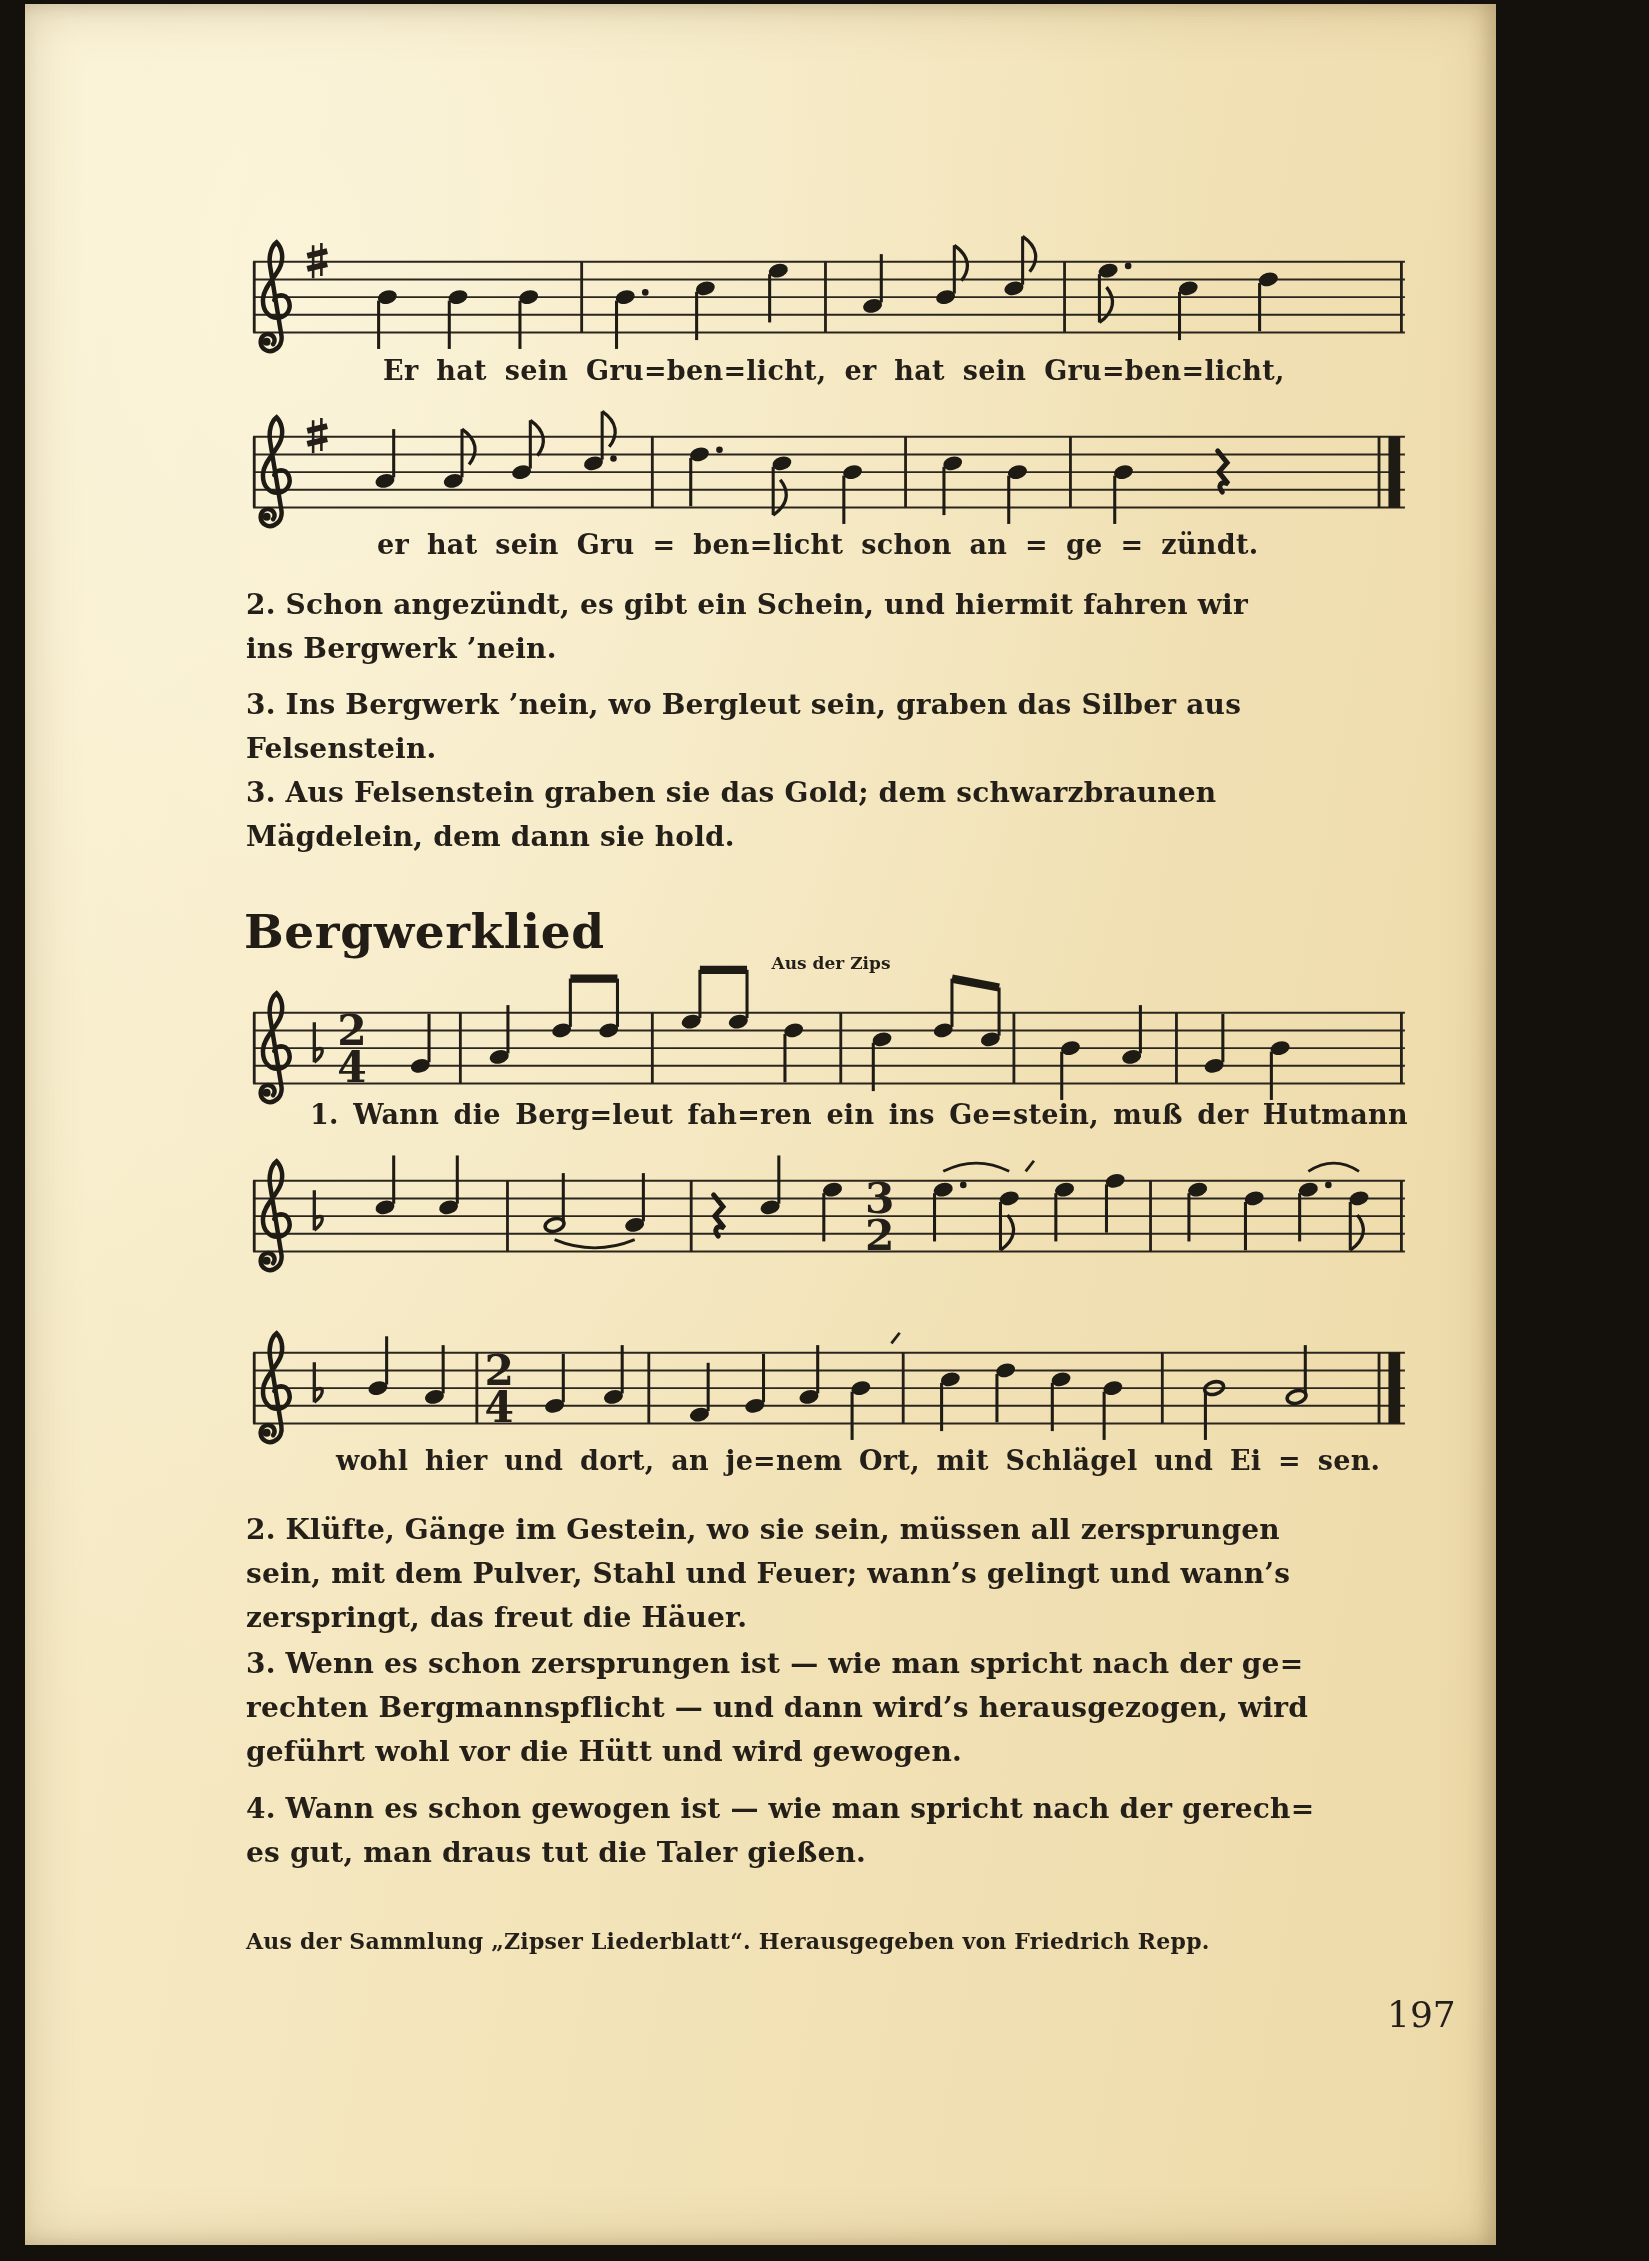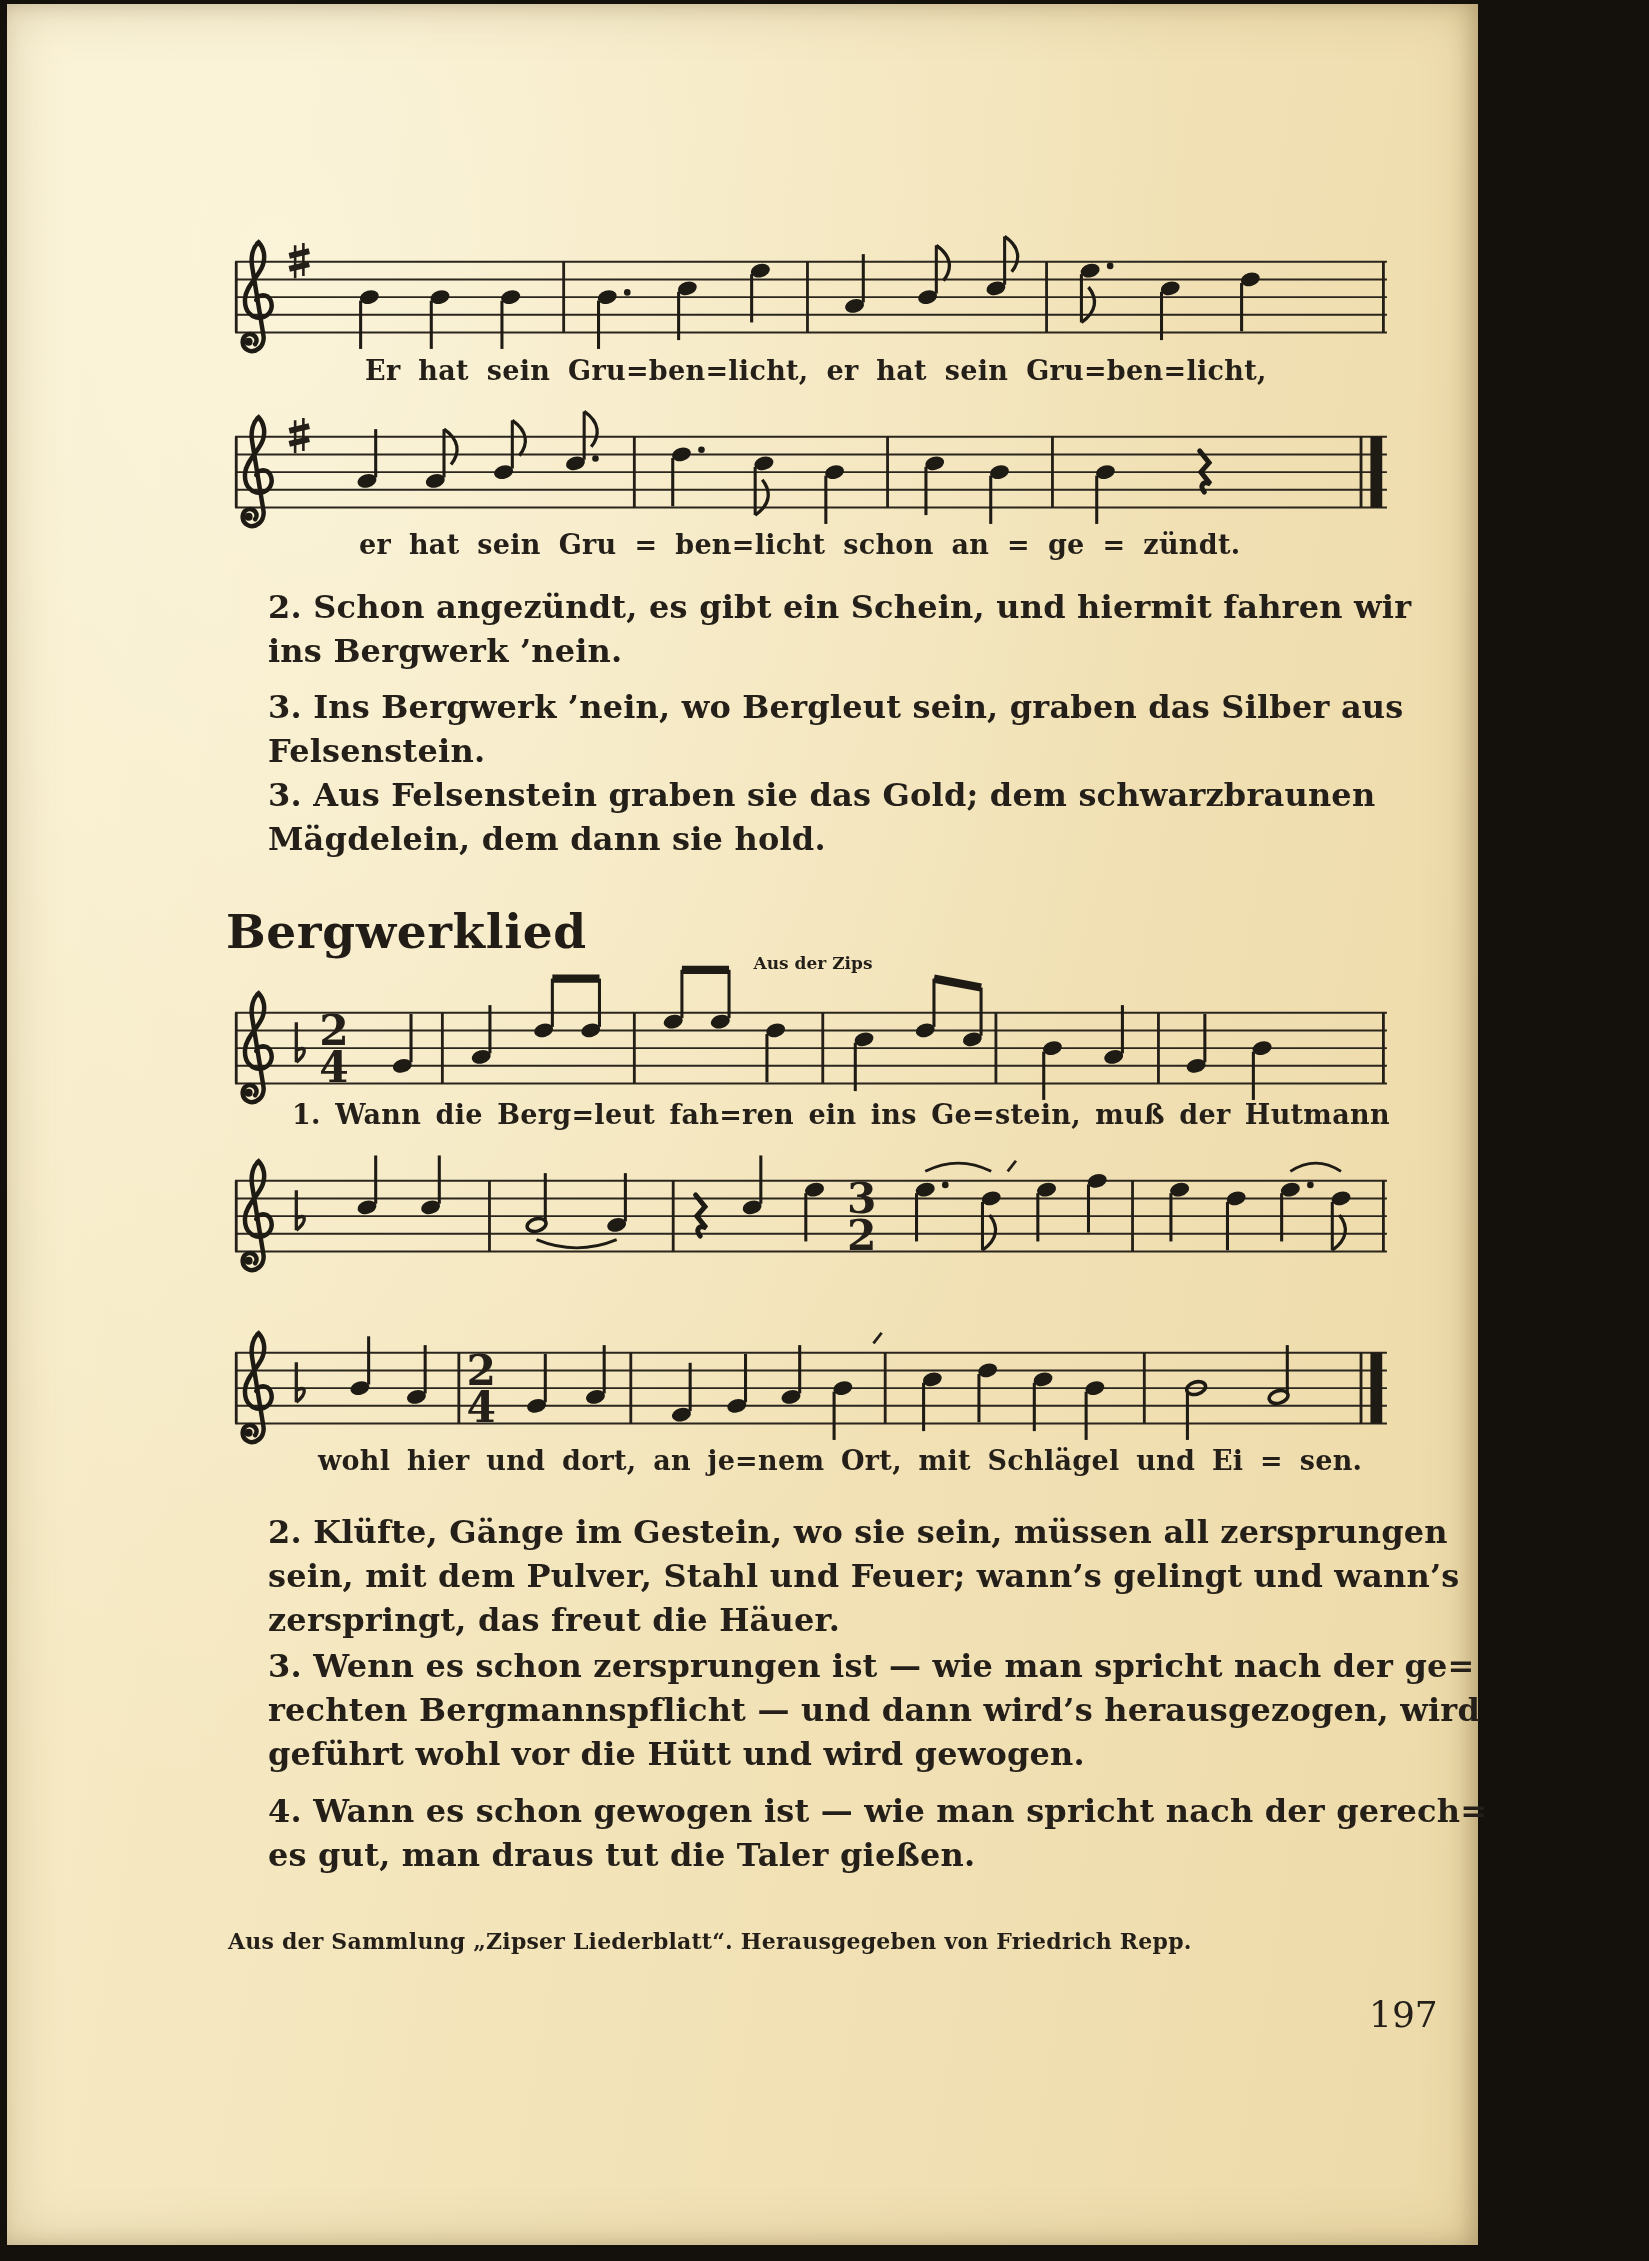--- a/index.html
+++ b/index.html
@@ -1,18 +1,18 @@
 <!DOCTYPE html>
 <html style="font-size:9.4px"><head>
 <meta charset="utf-8">
 <style>
   html,body{margin:0;padding:0;background:#14110d;}
   .canvas{position:relative;width:1649px;height:2261px;overflow:hidden;
           font-family:"DejaVu Serif","Liberation Serif",serif;}
-  .paper{position:absolute;left:7px;top:3.5px;width:1471px;height:2241px;
+  .paper{position:absolute;left:25px;top:3.5px;width:1471px;height:2241px;
          background:
            radial-gradient(ellipse at 18% 12%, rgba(255,252,235,.55), rgba(255,252,235,0) 55%),
            linear-gradient(100deg,#f8edca 0%,#f3e4ba 45%,#eddaa9 100%);
          box-shadow:inset 0 0 53px rgba(120,90,40,.25), inset -8.2px 0 17.7px rgba(90,70,40,.25);}
   
   .staff{position:absolute;left:221px;width:1166px;height:130px;overflow:visible;}
   .sl{stroke:#2a251d;stroke-width:1.6;}
   .bl{stroke:#241f18;stroke-width:2.4;}
   .clef{stroke:#1e1a14;stroke-width:3.8;fill:none;stroke-linecap:round;}
   .ksv{stroke:#241f18;stroke-width:2.2;fill:none;}
@@ -23,21 +23,21 @@
   .open{fill:none;stroke:#1e1a14;stroke-width:3;}
   .stem{stroke:#1e1a14;stroke-width:2.6;}
   .flag{stroke:#1e1a14;stroke-width:2.8;fill:none;}
   .beam{stroke:#1e1a14;stroke-width:7;}
   .tie{stroke:#1e1a14;stroke-width:2.4;fill:none;}
   .rest{stroke:#1e1a14;stroke-width:4.2;fill:none;stroke-linecap:round;}
   
   .lyr{position:absolute;left:221px;width:1249px;font-weight:bold;font-size:27px;
        line-height:1.1;color:#241f18;word-spacing:8.2px;letter-spacing:0.3px;white-space:nowrap;}
   .verse{position:absolute;left:221px;width:1243px;}
-  .vl{height:44px;font-weight:bold;font-size:32px;color:#241f18;letter-spacing:0.2px;white-space:nowrap;margin-left:40px;}
+  .vl{height:44px;font-weight:bold;font-size:28px;color:#241f18;letter-spacing:0.2px;white-space:nowrap;}
   .title{position:absolute;left:219px;font-weight:bold;font-size:47px;color:#211c15;letter-spacing:0.6px;}
   .origin{position:absolute;left:221px;width:1170px;text-align:center;font-weight:bold;
           font-size:17px;color:#241f18;}
   .footer{position:absolute;left:221px;width:1243px;font-weight:bold;font-size:22px;color:#241f18;letter-spacing:0.2px;}
   .pagenum{position:absolute;left:1362px;font-weight:normal;font-size:36px;color:#241f18;margin-top:25px;}
 </style>
 </head>
 <body>
 
 <div class="canvas">

